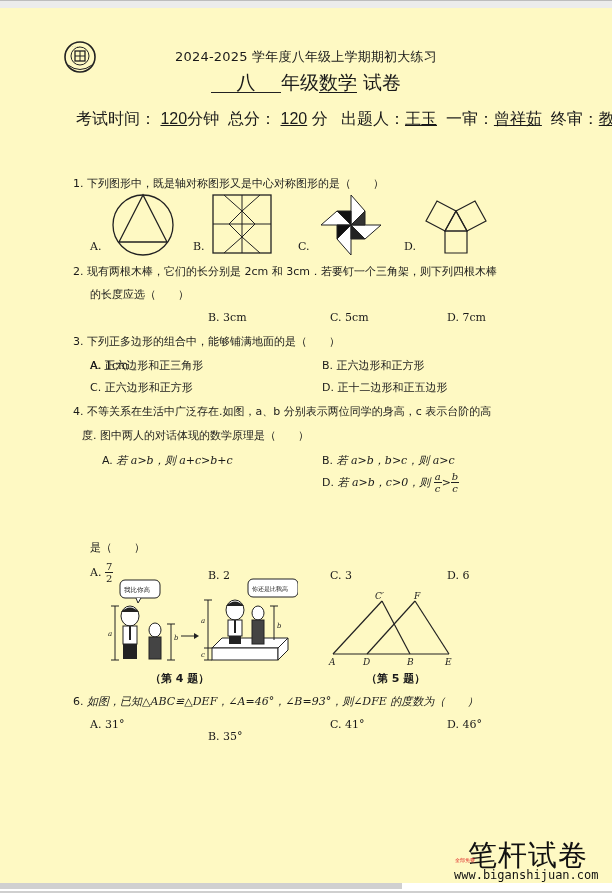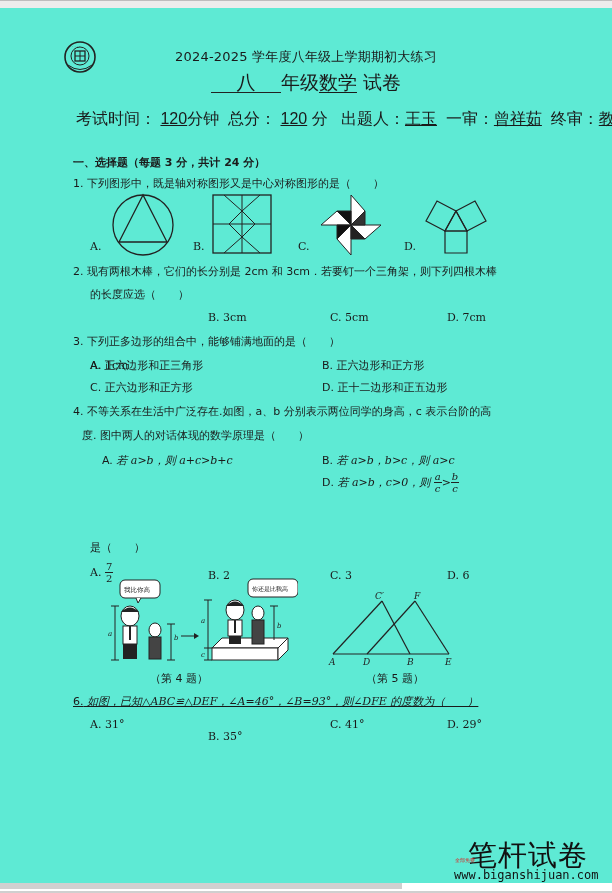--- a/index.html
+++ b/index.html
@@ -1,38 +1,38 @@
 <!DOCTYPE html>
 <html><head>
 <meta charset="utf-8">
 <style>
   html, body { margin:0; padding:0; }
   body {
     width:612px; height:893px; position:relative; overflow:hidden;
     background:#ffffff; font-family:"DejaVu Serif", serif; color:#1a1a1a;
   }
   .topbar { position:absolute; left:0; top:0; width:612px; height:8px; background:#ececec; border-top:1px solid #bdbdbd; box-sizing:border-box; }
-  .page { position:absolute; left:0; top:8px; width:612px; height:875px; background:#5eead4; }
+  .page { position:absolute; left:0; top:8px; width:612px; height:875px; background:#fef9c3; }
   .abs { position:absolute; white-space:nowrap; }
   .logo { position:absolute; left:62px; top:33px; width:36px; height:34px; }
   .t1 { left:0; width:612px; top:40px; text-align:center; font-size:13px; font-family:"DejaVu Sans", sans-serif; letter-spacing:0.2px; }
   .t2 { left:0; width:612px; top:62px; text-align:center; font-size:19px; font-family:"DejaVu Sans", sans-serif; }
   .t2 .u { text-decoration:underline; text-underline-offset:3px; }
   .t2 .grade { display:inline-block; width:70px; text-align:center; border-bottom:1.5px solid #222; line-height:20px; }
   .meta { left:76px; top:101px; font-size:16px; font-family:Liberation Sans, sans-serif; }
   .meta .u { text-decoration:underline; }
   .q { font-size:11px; font-family:"DejaVu Sans", sans-serif; }
   .sec { left:73px; top:147px; font-size:11px; font-weight:bold; font-family:"DejaVu Sans", sans-serif; }
   .opt { font-size:11px; font-family:"DejaVu Serif", serif; }
   .i { font-style:italic; font-family:"DejaVu Serif", serif; }
   .frac { display:inline-block; vertical-align:middle; text-align:center; line-height:11px; font-size:10px; }
   .frac span { display:block; }
   .frac .num { border-bottom:1px solid #222; padding:0 1px; }
   .fig { position:absolute; }
-  .cap { font-size:11px; font-family:"DejaVu Sans", sans-serif; }
+  .cap { font-size:11px; font-family:"DejaVu Sans", sans-serif;font-weight:bold; }
   .wm1 { left:468px; top:828px; font-size:29px; font-family:"DejaVu Sans", sans-serif; color:#111; letter-spacing:1px; }
   .wm0 { left:455px; top:849px; font-size:5px; color:#d22; font-family:"DejaVu Sans", sans-serif; }
   .wm2 { left:454px; top:860px; font-size:12px; font-family:"DejaVu Sans Mono", monospace; color:#111; }
   .hscroll { position:absolute; left:0; top:883px; width:402px; height:6px; background:#d0d0d0; }
   .bottomline { position:absolute; left:0; top:891px; width:612px; height:2px; background:#cfcfcf; }
 </style>
 </head>
 <body>
 
 <div class="topbar"></div>
@@ -58,21 +58,20 @@
   <div class="abs meta">
     <span>考试时间：</span>
     <span class="u">120</span><span>分钟</span>&nbsp;
     <span>总分：</span>
     <span class="u">120</span>&nbsp;<span>分</span>&nbsp;&nbsp;
     <span>出题人：</span><span class="u">王玉</span>&nbsp;
     <span>一审：</span><span class="u">曾祥茹</span>&nbsp;
     <span>终审：</span><span class="u">教研组长</span>
   </div>
 
-  <div class="abs sec">一、选择题（每题 3 分，共计 24 分）</div>
 
   <div class="abs q" style="left:73px;top:168px;">
     <span>1.</span>
     <span>下列图形中，既是轴对称图形又是中心对称图形的是（　　）</span>
   </div>
 
   <div class="abs opt" style="left:90px;top:232px;">A.</div>
   <svg class="fig" style="left:110px;top:185px;" width="66" height="64" viewBox="0 0 66 64">
     <circle cx="33" cy="32" r="30" fill="none" stroke="#222" stroke-width="1.3"></circle>
     <polygon points="33,2 9,49 57,49" fill="none" stroke="#222" stroke-width="1.3"></polygon>
@@ -216,28 +215,28 @@
     <line x1="90" y1="11" x2="124" y2="64" stroke="#222" stroke-width="1.2"></line>
     <text x="4" y="75" font-size="9" font-style="italic" font-family="DejaVu Serif, serif" fill="#222">A</text>
     <text x="38" y="75" font-size="9" font-style="italic" font-family="DejaVu Serif, serif" fill="#222">D</text>
     <text x="82" y="75" font-size="9" font-style="italic" font-family="DejaVu Serif, serif" fill="#222">B</text>
     <text x="120" y="75" font-size="9" font-style="italic" font-family="DejaVu Serif, serif" fill="#222">E</text>
     <text x="50" y="9" font-size="9" font-style="italic" font-family="DejaVu Serif, serif" fill="#222">C′</text>
     <text x="89" y="9" font-size="9" font-style="italic" font-family="DejaVu Serif, serif" fill="#222">F</text>
   </svg>
   <div class="abs cap" style="left:366px;top:663px;">（第 5 题）</div>
 
-  <div class="abs q" style="left:73px;top:686px;text-decoration:underline;">
+  <div class="abs q" style="left:73px;top:686px;">
     <span>6.</span>
     <span class="i">如图，已知△ABC≌△DEF，∠A=46°，∠B=93°，则∠DFE 的度数为（　　）</span>
   </div>
   <div class="abs opt" style="left:90px;top:710px;"><span>A.</span> <span>31°</span></div>
   <div class="abs opt" style="left:208px;top:710px;margin-top:12px;"><span>B.</span> <span>35°</span></div>
   <div class="abs opt" style="left:330px;top:710px;"><span>C.</span> <span>41°</span></div>
-  <div class="abs opt" style="left:447px;top:710px;"><span>D.</span> <span>29°</span></div>
+  <div class="abs opt" style="left:447px;top:710px;"><span>D.</span> <span>46°</span></div>
 
   <div class="abs wm1">笔杆试卷</div>
   <div class="abs wm0">全部免费</div>
   <div class="abs wm2">www.biganshijuan.com</div>
 </div>
 
 <div class="hscroll"></div>
 <div class="bottomline"></div>
 
 </body></html>

